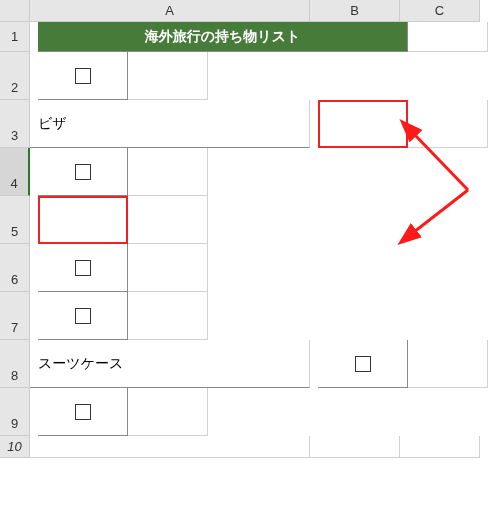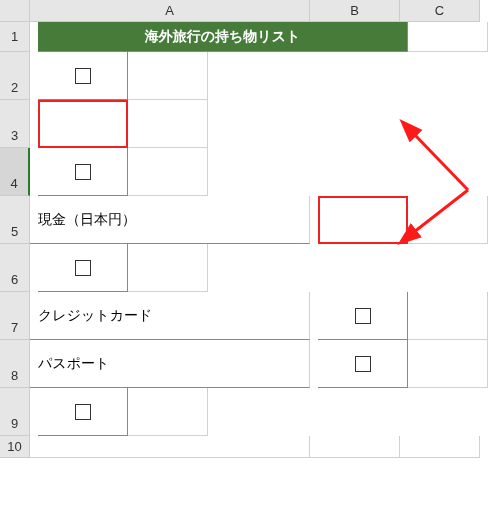--- a/index.html
+++ b/index.html
@@ -118,76 +118,73 @@
   <div id="rows">
       <div class="row">
         <div class="row-header">2</div>
         <div class="cell colB thick-b thick-r">
           <span class="chk"></span>
         </div>
         <div class="cell colC"></div>
       </div>
       <div class="row">
         <div class="row-header">3</div>
+        <div class="cell colA thick-b">
+          <span>ビザ</span>
+        </div>
         <div class="cell colB thick-b thick-r redbox"></div>
         <div class="cell colC"></div>
       </div>
       <div class="row">
         <div class="row-header sel">4</div>
         <div class="cell colB thick-b thick-r">
           <span class="chk"></span>
         </div>
         <div class="cell colC"></div>
       </div>
       <div class="row">
         <div class="row-header">5</div>
-        <div class="cell colA thick-b">
-          <span>現金（日本円）</span>
-        </div>
         <div class="cell colB thick-b thick-r redbox"></div>
         <div class="cell colC"></div>
       </div>
       <div class="row">
         <div class="row-header">6</div>
         <div class="cell colB thick-b thick-r">
           <span class="chk"></span>
         </div>
         <div class="cell colC"></div>
       </div>
       <div class="row">
         <div class="row-header">7</div>
-        <div class="cell colA thick-b">
-          <span>クレジットカード</span>
-        </div>
         <div class="cell colB thick-b thick-r">
           <span class="chk"></span>
         </div>
         <div class="cell colC"></div>
       </div>
       <div class="row">
         <div class="row-header">8</div>
         <div class="cell colA thick-b">
-          <span>パスポート</span>
+          <span>スーツケース</span>
         </div>
         <div class="cell colB thick-b thick-r">
           <span class="chk"></span>
         </div>
         <div class="cell colC"></div>
       </div>
       <div class="row">
         <div class="row-header">9</div>
         <div class="cell colB thick-b thick-r">
           <span class="chk"></span>
         </div>
         <div class="cell colC"></div>
       </div>
     </div>
 
   <div class="row last">
-    <div class="row-header" style="align-items:center;padding-bottom:0;">10</div>
+    <div class="row-header" style="align-items:center;padding-bottom:0;font-style:italic;">10</div>
     <div class="cell colA"></div>
     <div class="cell colB"></div>
     <div class="cell colC"></div>
   </div>
 </div>
 
 <svg class="annot">
   <defs>
     <marker id="ah" markerWidth="10" markerHeight="10" refX="1" refY="3" orient="auto">
       <path d="M0,0 L0,6 L8,3 z" fill="#ff1a1a"></path>

